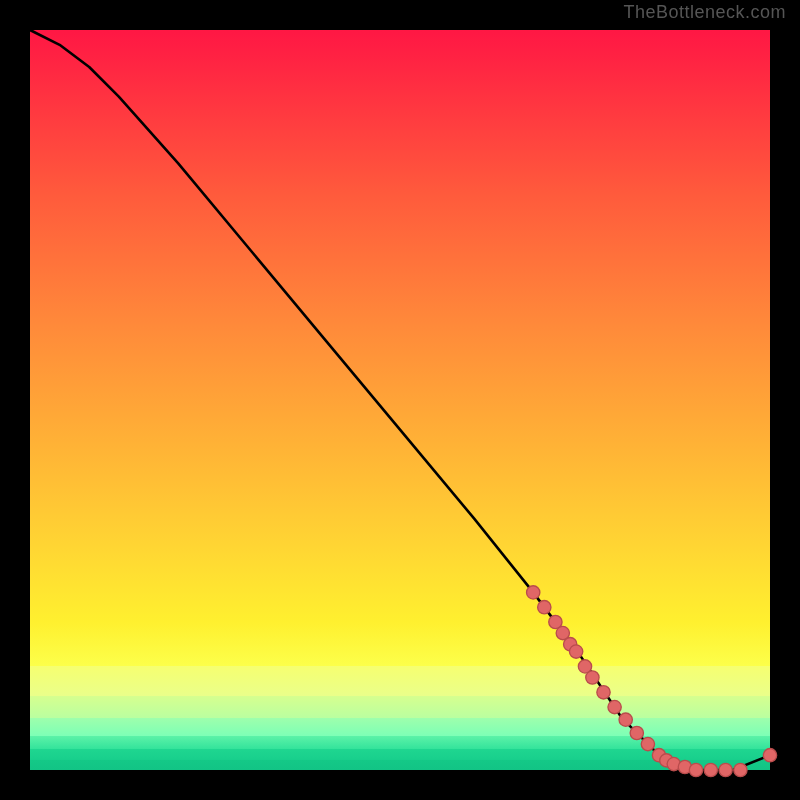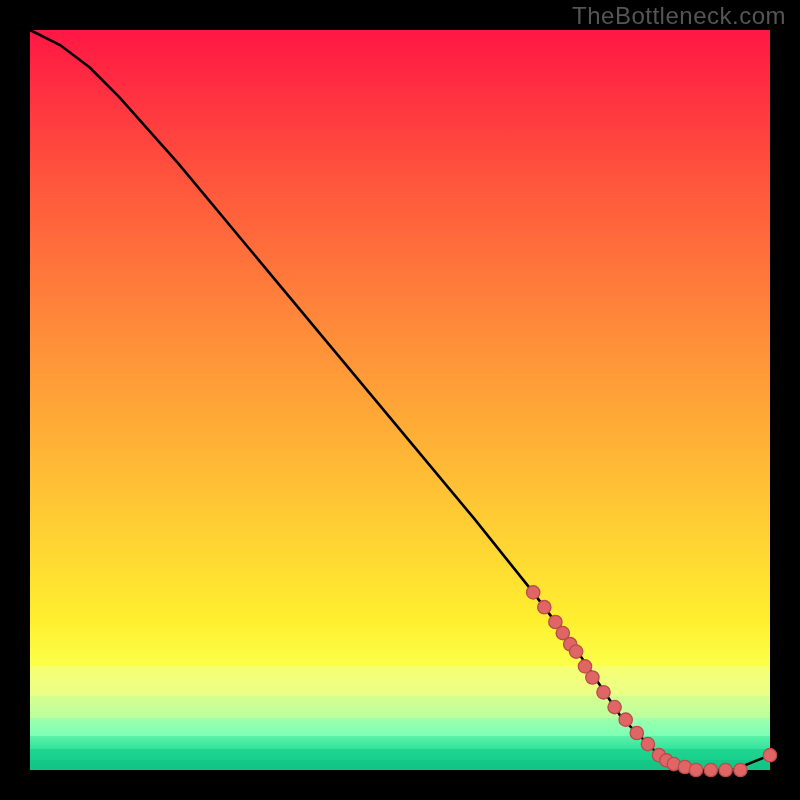--- a/index.html
+++ b/index.html
@@ -35,21 +35,21 @@
     inset: 0;
     width: 100%;
     height: 100%;
     overflow: visible;
   }
   .watermark {
     position: absolute;
     top: 2px;
     right: 14px;
     color: #555;
-    font-size: 24px;
+    font-size: 18px;
     letter-spacing: 0.5px;
     user-select: none;
   }
 </style>
 </head>
 <body>
 
 <div class="frame">
   <div class="watermark">TheBottleneck.com</div>
 

